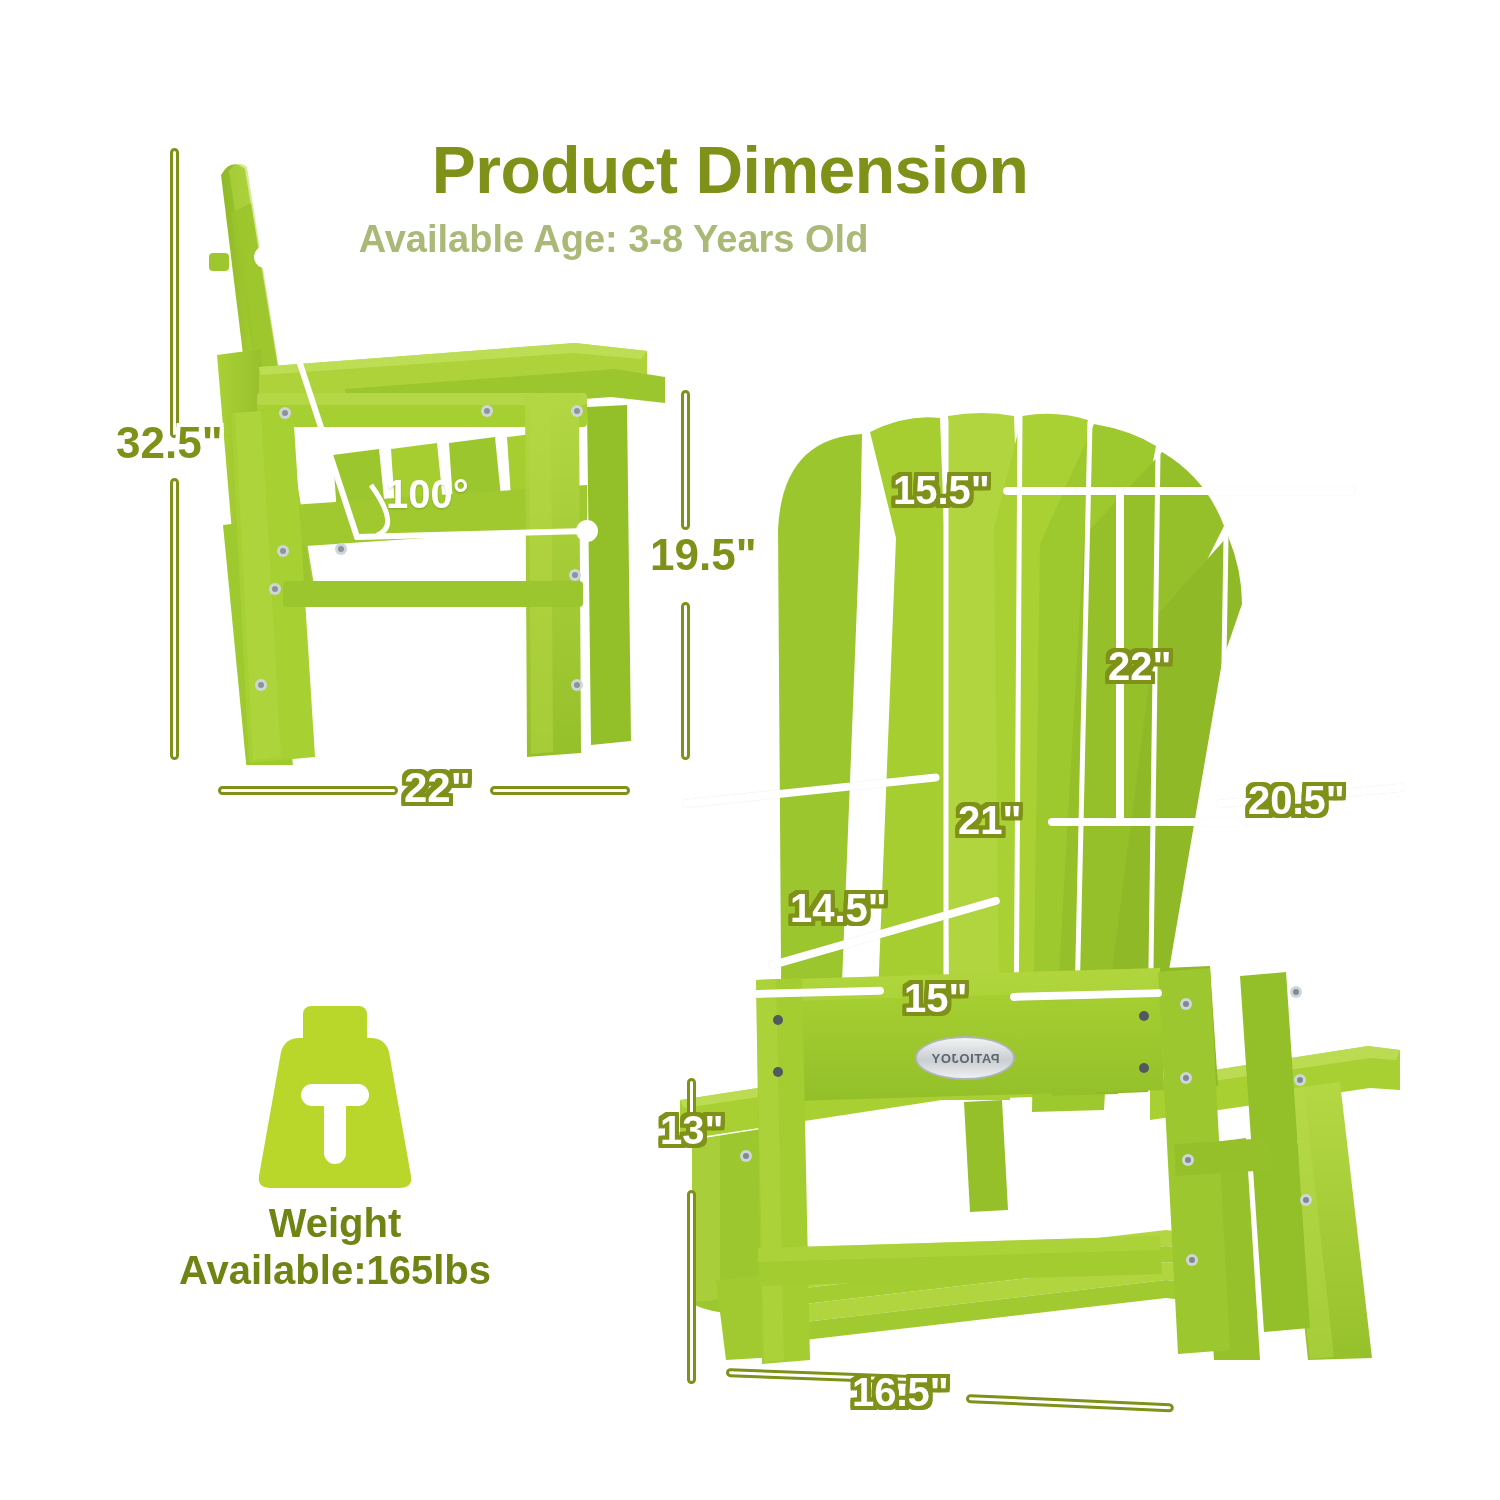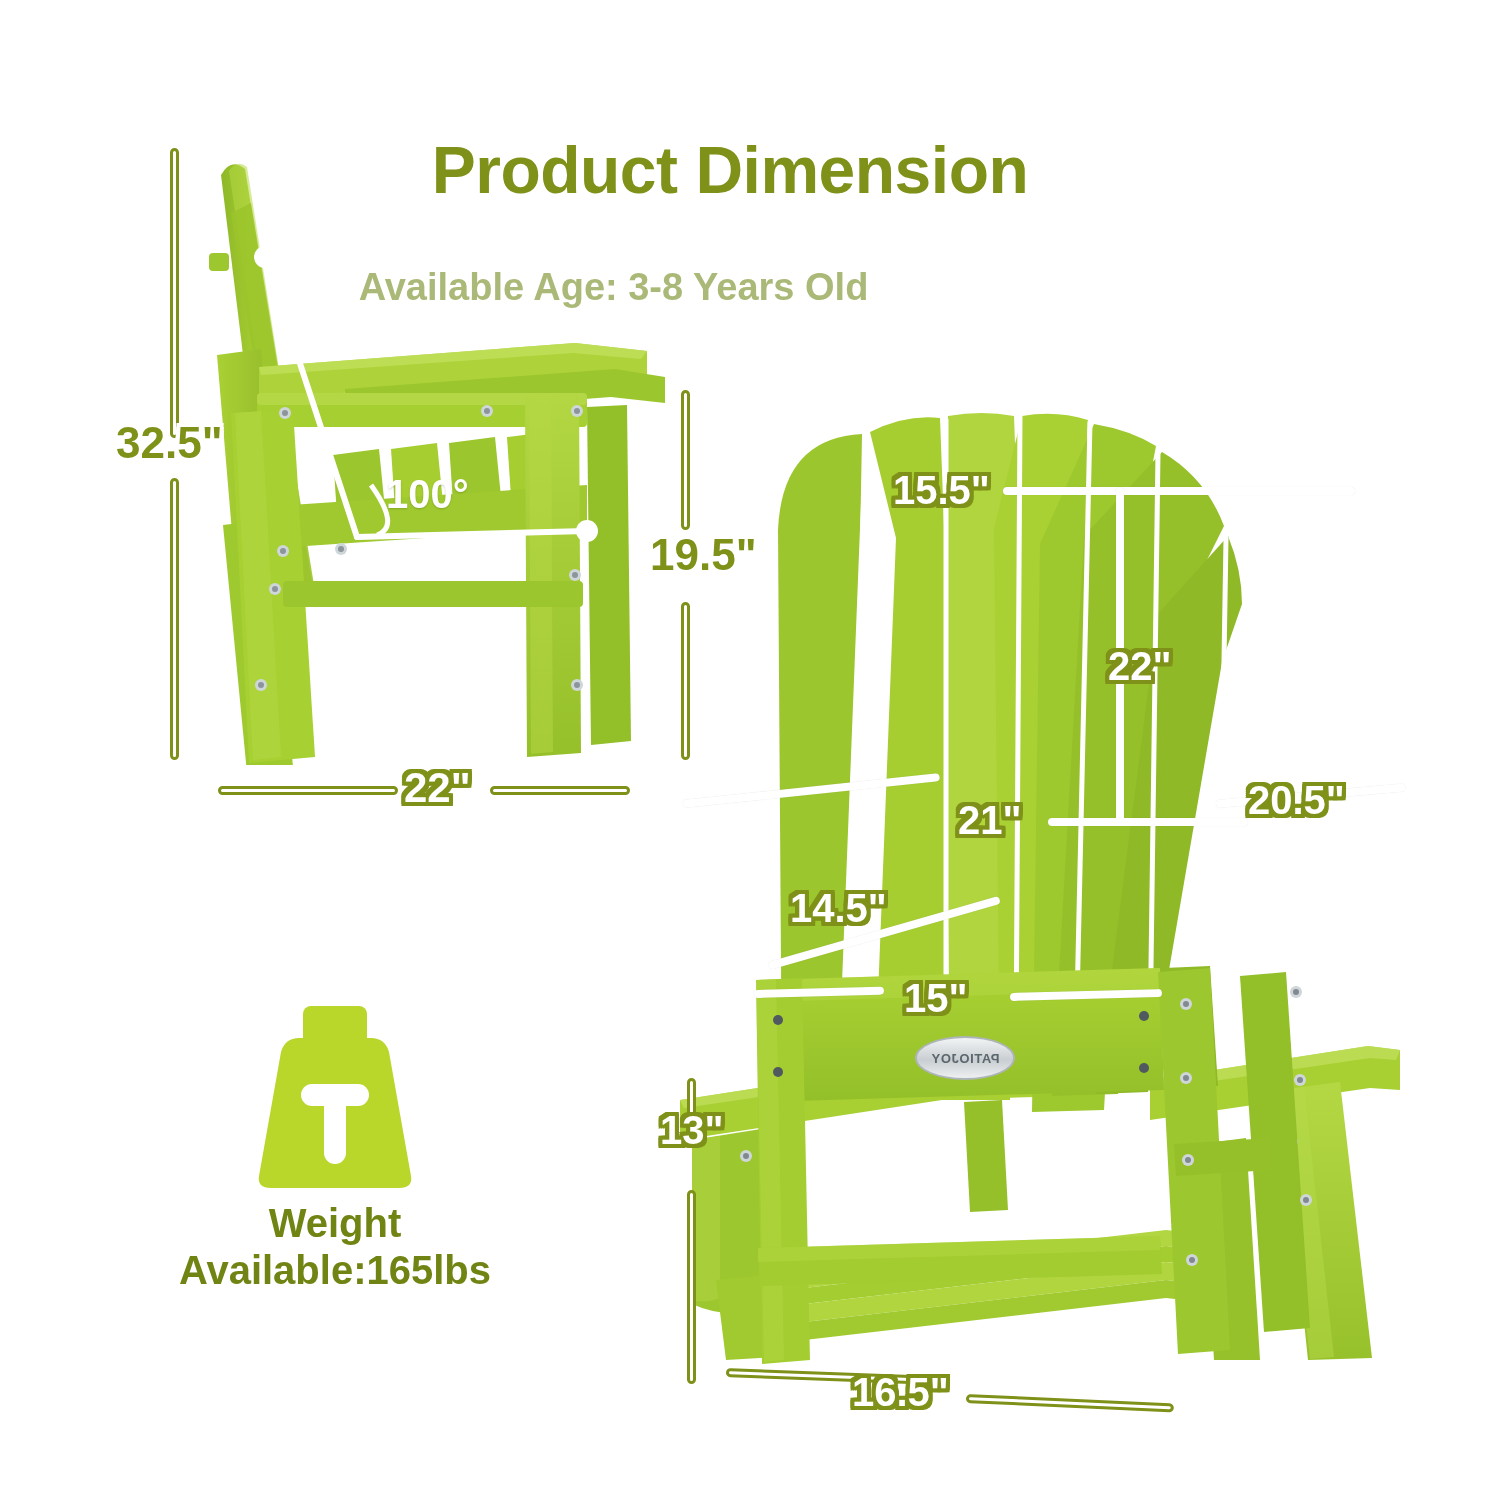--- a/index.html
+++ b/index.html
@@ -6,21 +6,21 @@
   body{width:1500px;height:1500px;font-family:"Liberation Sans",sans-serif;overflow:hidden;}
   #stage{position:relative;width:1500px;height:1500px;background:#fff;}
 
   
   .title{
     position:absolute;left:0;top:105px;width:1460px;text-align:center;
     font-size:66px;font-weight:bold;color:#7f9118;letter-spacing:-.5px;margin-top:27px;
   }
   .subtitle{
     position:absolute;left:0;top:218px;width:1227px;text-align:center;
-    font-size:38px;font-weight:bold;color:#aab977;letter-spacing:0px;margin-top:48px;
+    font-size:38px;font-weight:bold;color:#aab977;letter-spacing:0px;
   }
 
   
   .dim{
     position:absolute;font-weight:bold;white-space:nowrap;
     font-family:"Liberation Sans",sans-serif;
   }
   
   .dim.olive{
     color:#7f9118;

